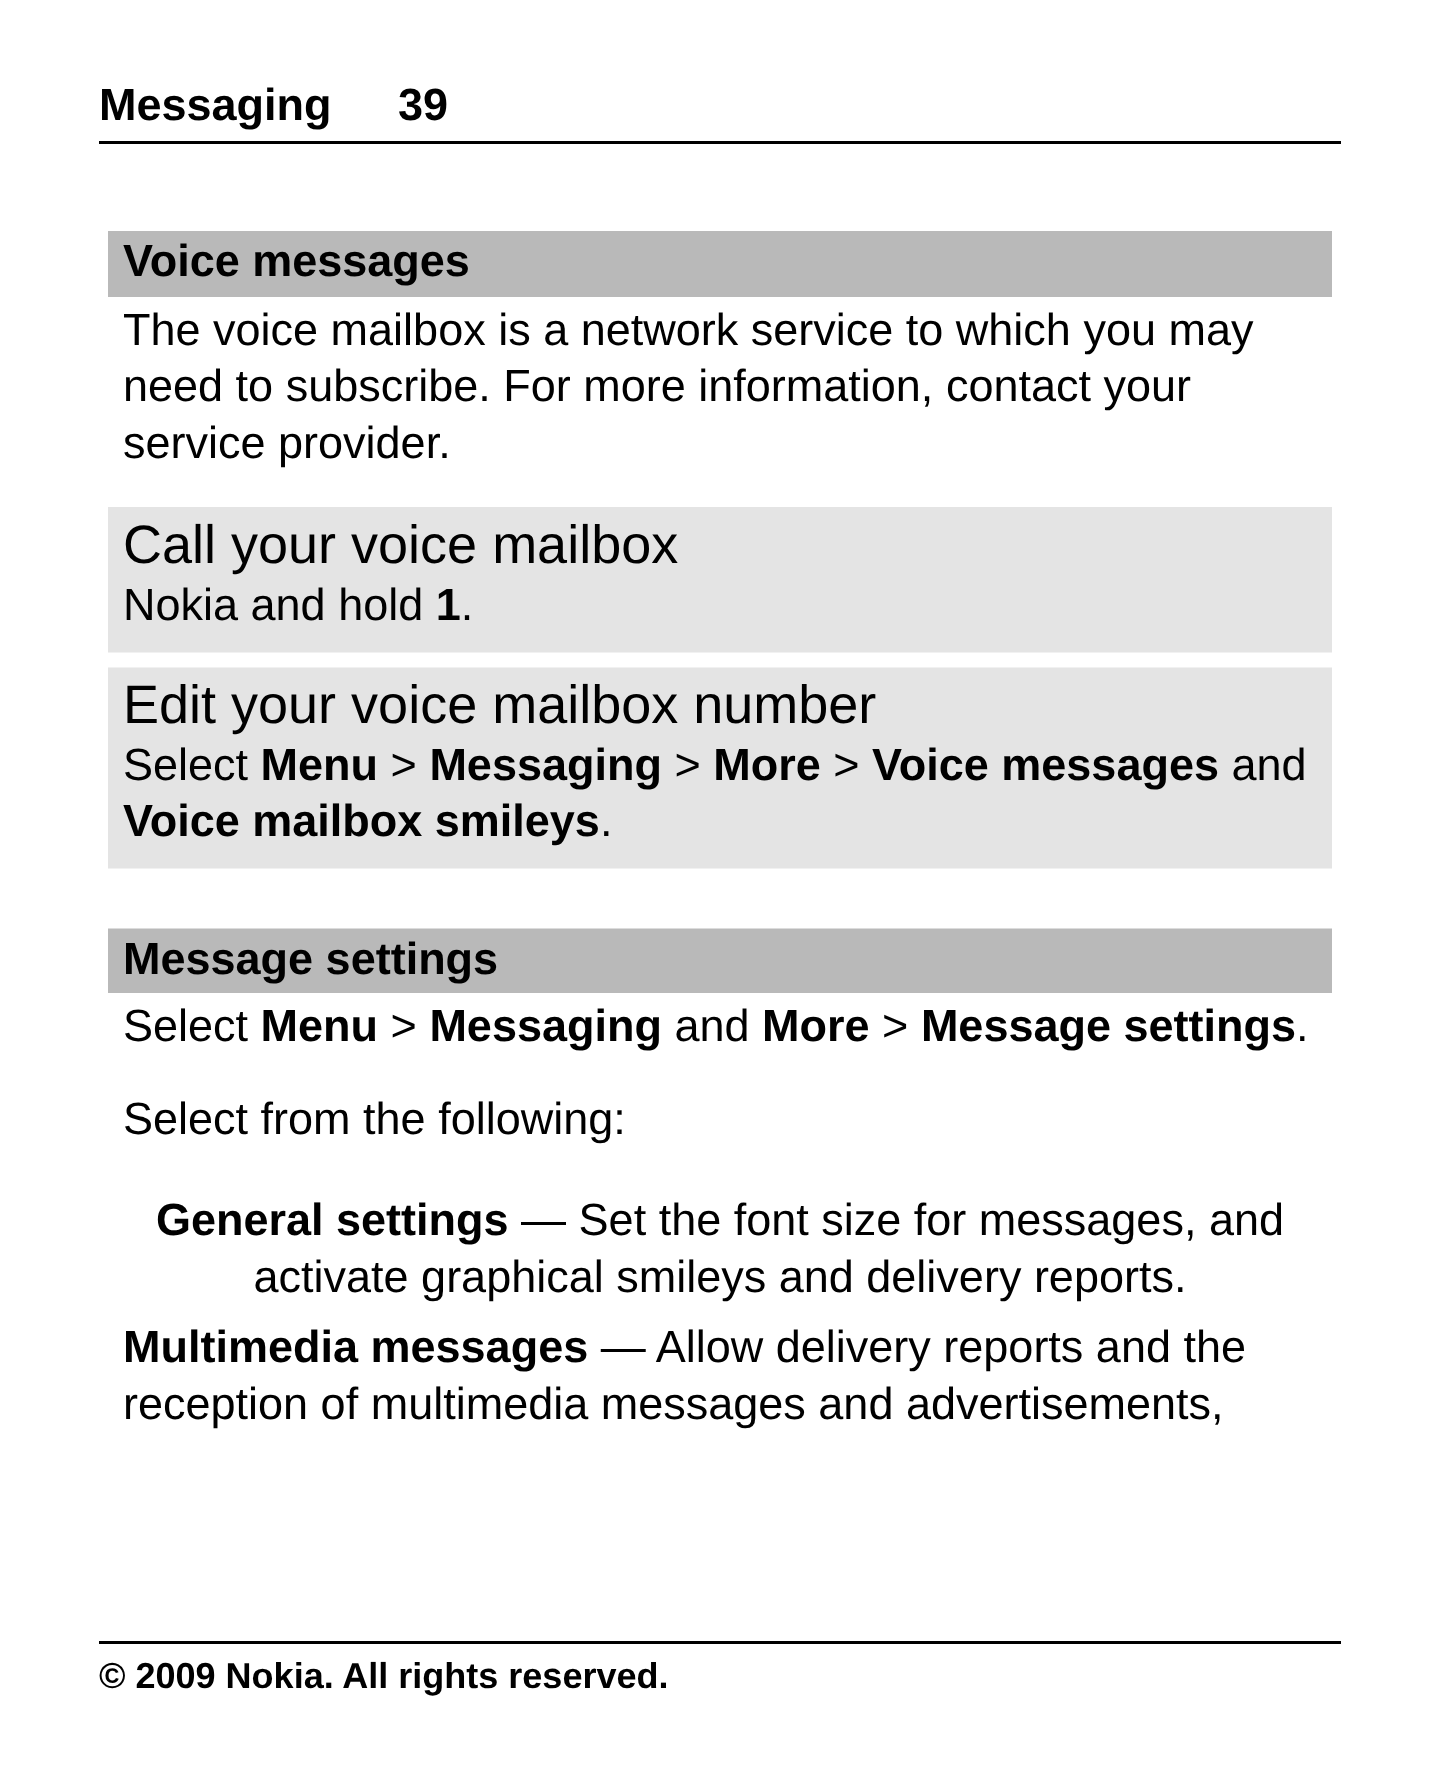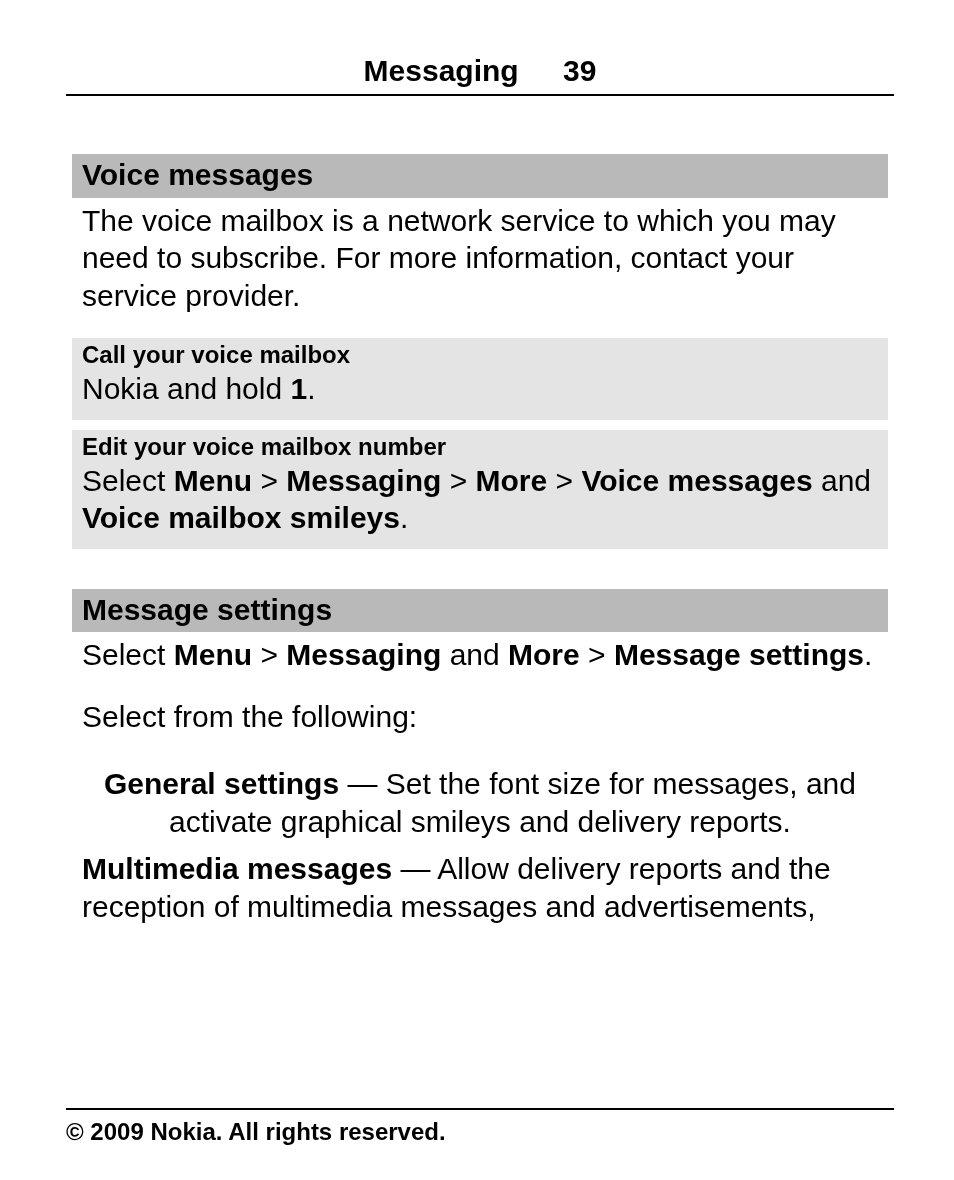--- a/index.html
+++ b/index.html
@@ -12,21 +12,21 @@
   .page {
     width: 954px;
     height: 1180px;
     box-sizing: border-box;
     padding: 54px 60px 40px 66px;
     position: relative;
   }
   .header-bar {
     border-bottom: 2px solid #000;
     padding: 0 0 6px 0;
-    text-align: center;
+    text-align: left;
     font-weight: 700;
     font-size: 30px;
   }
   .header-bar .page-num {
     margin-left: 36px;
   }
   .content {
     padding: 10px 6px 0 6px;
     font-size: 30px;
     line-height: 1.25;
@@ -43,38 +43,38 @@
   .para {
     padding: 4px 10px 2px 10px;
     margin: 0 0 22px 0;
   }
   .sub-block {
     background: #e4e4e4;
     margin: 0 0 4px 0;
     padding: 0;
   }
   .sub-title {
-    font-weight: 700;
+    font-weight: 400;
     padding: 2px 10px 0 10px;
-    font-size: 24px;
+    font-size: 36px;
   }
   .sub-body {
     padding: 0 10px 12px 10px;
     font-size: 30px;
   }
   .gap-small { height: 6px; }
   .gap-large { height: 36px; }
 
   b { font-weight: 700; }
 
   .footer {
     position: absolute;
     left: 66px;
     right: 60px;
-    bottom: 34px;
+    bottom: 48px;
     border-top: 2px solid #000;
     padding-top: 8px;
     font-weight: 700;
     font-size: 24px;
   }
 </style>
 </head>
 <body>
 
 <div class="page">

